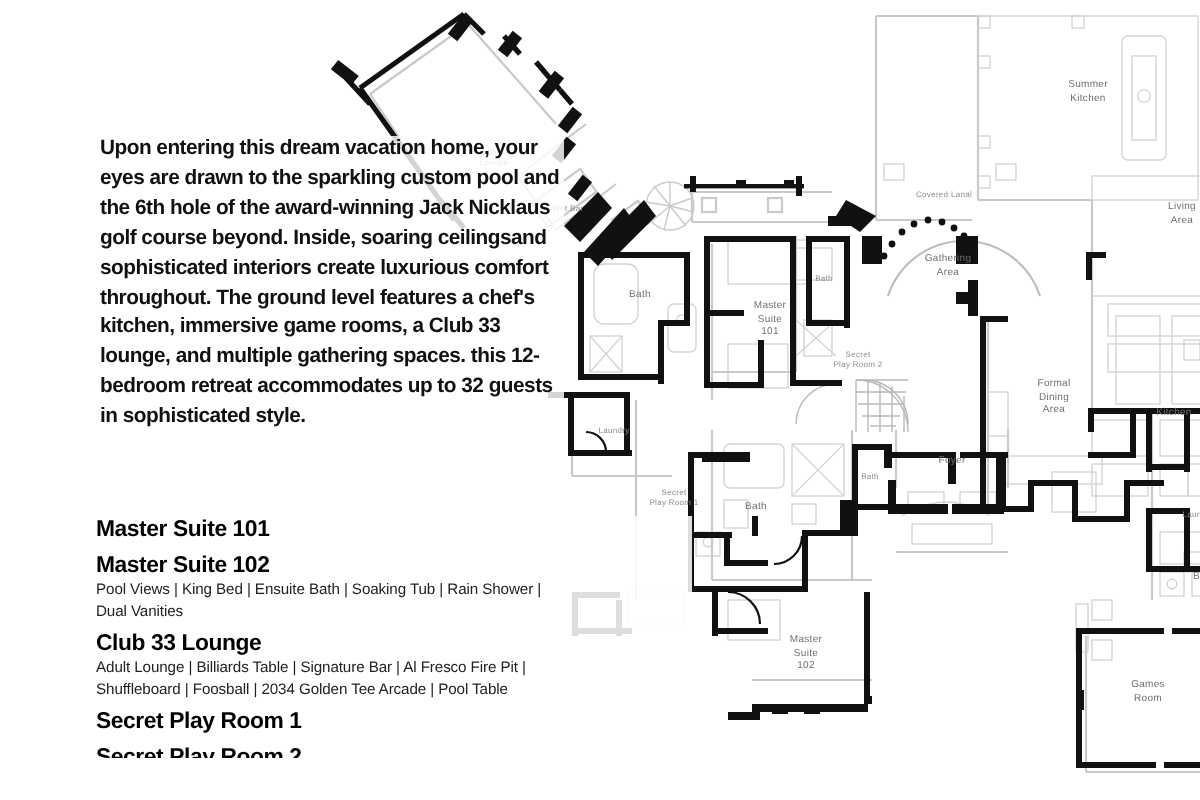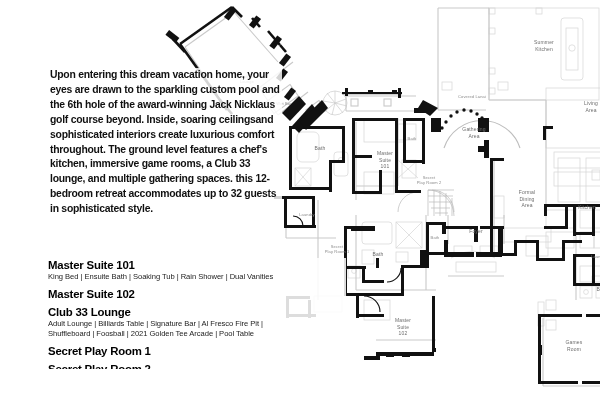--- a/index.html
+++ b/index.html
@@ -478,28 +478,28 @@
 
   <div id="text-layer">
 
     <div id="intro-paragraph">
       <span>Upon entering this dream vacation home, your eyes are drawn to the sparkling custom pool and the 6th hole of the award-winning Jack Nicklaus  golf course beyond. Inside, soaring ceilingsand sophisticated interiors create luxurious comfort throughout. The ground  level features a chef's kitchen, immersive game rooms, a Club 33 lounge, and multiple gathering spaces. this 12-bedroom retreat accommodates up to 32 guests in sophisticated style.</span>
     </div>
 
     <div id="listing-block">
         <div class="listing-group">
           <div class="listing-title">Master Suite 101</div>
-          <div class="listing-features">King Bed  |  Ensuite Bath  |  Soaking Tub  |  Rain Shower  |  Dual Vanities</div>
         </div>
         <div class="listing-group spaced">
           <div class="listing-title">Master Suite 102</div>
+          <div class="listing-features wrap">Pool Views |  King Bed  |  Ensuite Bath  |  Soaking Tub |  Rain Shower |  Dual Vanities</div>
         </div>
         <div class="listing-group spaced">
           <div class="listing-title">Club 33 Lounge</div>
-          <div class="listing-features wrap">Adult Lounge | Billiards Table | Signature Bar | Al Fresco Fire Pit | Shuffleboard |  Foosball | 2021 Golden Tee Arcade | Pool Table</div>
+          <div class="listing-features wrap">Adult Lounge | Billiards Table | Signature Bar | Al Fresco Fire Pit | Shuffleboard |  Foosball | 2034 Golden Tee Arcade | Pool Table</div>
         </div>
         <div class="listing-group spaced">
           <div class="listing-title">Secret Play Room 1</div>
         </div>
         <div class="listing-group spaced">
           <div class="listing-title clipped-title">Secret Play Room 2</div>
         </div>
       </div>
   </div>
 

